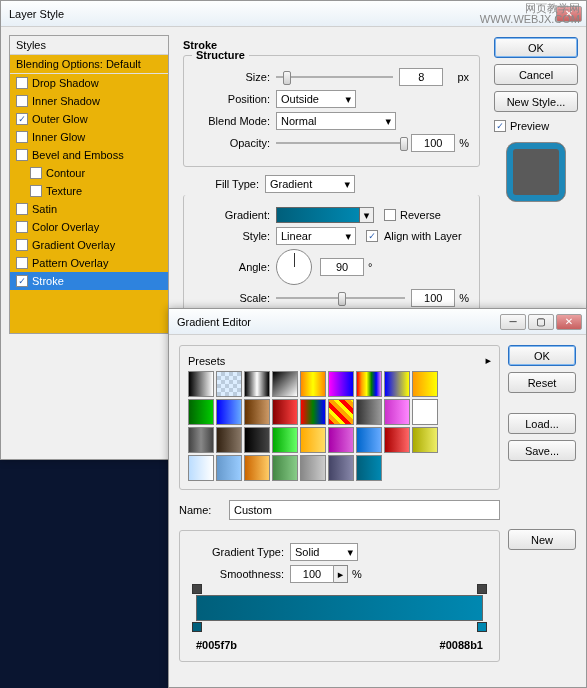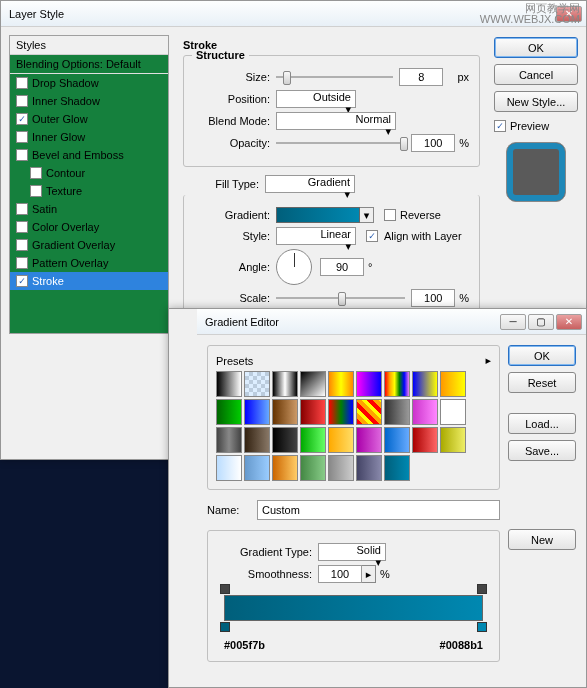--- a/index.html
+++ b/index.html
@@ -5,47 +5,47 @@
 * { box-sizing: border-box; margin: 0; padding: 0; font-family: Tahoma, sans-serif; font-size: 11px; }
 body { width: 587px; height: 688px; background: #0a1530; position: relative; overflow: hidden; }
 .dialog { position: absolute; background: #f0f0f0; border: 1px solid #969696; box-shadow: 0 0 8px rgba(0,0,0,0.3); }
 .titlebar { background: linear-gradient(#fdfefe,#e8f0f7); height: 26px; display: flex; align-items: center; padding: 0 4px; border-bottom: 1px solid #d0d0d0; }
 .titlebar-text { flex: 1; padding-left: 4px; }
 .titlebar-btns { display: flex; gap: 2px; }
 .tbbtn { width: 26px; height: 16px; border: 1px solid #a0a0a0; background: linear-gradient(#f8f8f8,#e0e0e0); display: flex; align-items: center; justify-content: center; font-size: 10px; border-radius: 2px; }
 .tbbtn.close { background: linear-gradient(#e9a0a0,#c86060); color: #fff; }
 .layer-style { left: 0; top: 0; width: 587px; height: 460px; }
 .ls-body { display: flex; padding: 8px; gap: 6px; }
-.styles-panel { width: 160px; border: 1px solid #a0a0a0; background: #15803d; }
+.styles-panel { width: 160px; border: 1px solid #a0a0a0; background: #eab308; }
 .styles-hdr { background: #f0f0f0; padding: 3px 6px; border-bottom: 1px solid #d0d0d0; }
 .styles-sub { padding: 3px 6px; border-bottom: 1px solid #e0e0e0; }
 .style-item { padding: 3px 6px; display: flex; align-items: center; gap: 4px; }
 .style-item.sel { background: #2e83de; color: #fff; }
 .style-item.indent { padding-left: 20px; }
 .chk { width: 12px; height: 12px; border: 1px solid #888; background: #fff; display: inline-flex; align-items: center; justify-content: center; font-size: 9px; color: #2a5db0; }
 .center-panel { flex: 1; padding: 4px 8px; }
 .groupbox { border: 1px solid #c0c0c0; border-radius: 3px; padding: 8px 10px 10px; margin-bottom: 8px; position: relative; }
 .groupbox > .legend { position: absolute; top: -7px; left: 8px; background: #f0f0f0; padding: 0 4px; font-weight: bold; }
 .row { display: flex; align-items: center; margin: 4px 0; }
 .row .lbl { width: 82px; text-align: right; padding-right: 6px; }
 .slider { flex: 1; height: 18px; position: relative; margin-right: 6px; }
 .slider .track { position: absolute; top: 8px; left: 0; right: 0; height: 2px; background: #b0b0b0; }
 .slider .thumb { position: absolute; top: 3px; width: 8px; height: 14px; background: linear-gradient(#f8f8f8,#d0d0d0); border: 1px solid #888; border-radius: 2px; }
 .numbox { width: 44px; height: 18px; border: 1px solid #999; background: #fff; text-align: center; padding: 1px; }
-.dropdown { height: 18px; border: 1px solid #999; background: #fff; display: inline-flex; align-items: flex-end; padding: 0 4px; position: relative; flex-direction: column; }
+.dropdown { height: 18px; border: 1px solid #999; background: #fff; display: inline-flex; align-items: center; padding: 0 4px; position: relative; }
 .dropdown .arrow { margin-left: auto; padding-left: 6px; }
 .right-panel { width: 84px; display: flex; flex-direction: column; gap: 6px; padding-top: 2px; }
 .btn { height: 21px; border: 1px solid #888; background: linear-gradient(#fcfcfc,#e4e4e4); border-radius: 3px; display: flex; align-items: center; justify-content: center; }
 .btn.default { border: 1px solid #2a71c4; box-shadow: 0 0 0 1px #7fb7f0 inset; }
 .preview-box { width: 60px; height: 60px; margin: 4px auto; border: 1px solid #888; background: #5a5a5a; border-radius: 10px; box-shadow: inset 0 0 0 6px #1e88b8; }
 .grad-swatch { width: 84px; height: 16px; border: 1px solid #666; background: linear-gradient(90deg,#005f7b,#0088b1); display: inline-block; }
 .grad-btn { width: 14px; height: 16px; border: 1px solid #888; border-left: none; background: #eee; display: inline-flex; align-items: center; justify-content: center; }
 .angle-dial { width: 36px; height: 36px; border: 1px solid #888; border-radius: 50%; background: #fff; position: relative; }
 .angle-dial .needle { position: absolute; left: 50%; top: 50%; width: 1px; height: 14px; background: #333; transform-origin: top; transform: translateY(-14px); }
-.grad-editor { left: 168px; top: 308px; width: 419px; height: 380px; padding-left: 28px; }
+.grad-editor { left: 168px; top: 308px; width: 419px; height: 380px; }
 .ge-body { padding: 10px; display: flex; gap: 8px; }
 .ge-left { flex: 1; }
 .presets-box { border: 1px solid #c0c0c0; border-radius: 3px; padding: 8px; position: relative; text-align: right; }
 .presets-grid { display: grid; grid-template-columns: repeat(9,26px); grid-auto-rows: 26px; gap: 2px; margin-top: 4px; max-height: 120px; overflow: hidden; }
 .sw { border: 1px solid #888; }
 .ge-right { width: 68px; display: flex; flex-direction: column; gap: 6px; }
 .grad-bar-wrap { margin-top: 12px; }
 .grad-bar { height: 26px; border: 1px solid #666; background: linear-gradient(90deg,#005f7b,#0088b1); position: relative; margin: 8px 6px 18px; }
 .stop { position: absolute; width: 10px; height: 10px; border: 1px solid #333; background: #000; bottom: -12px; transform: translateX(-50%); }
 .stop.top { top: -12px; bottom: auto; background: #444; }

